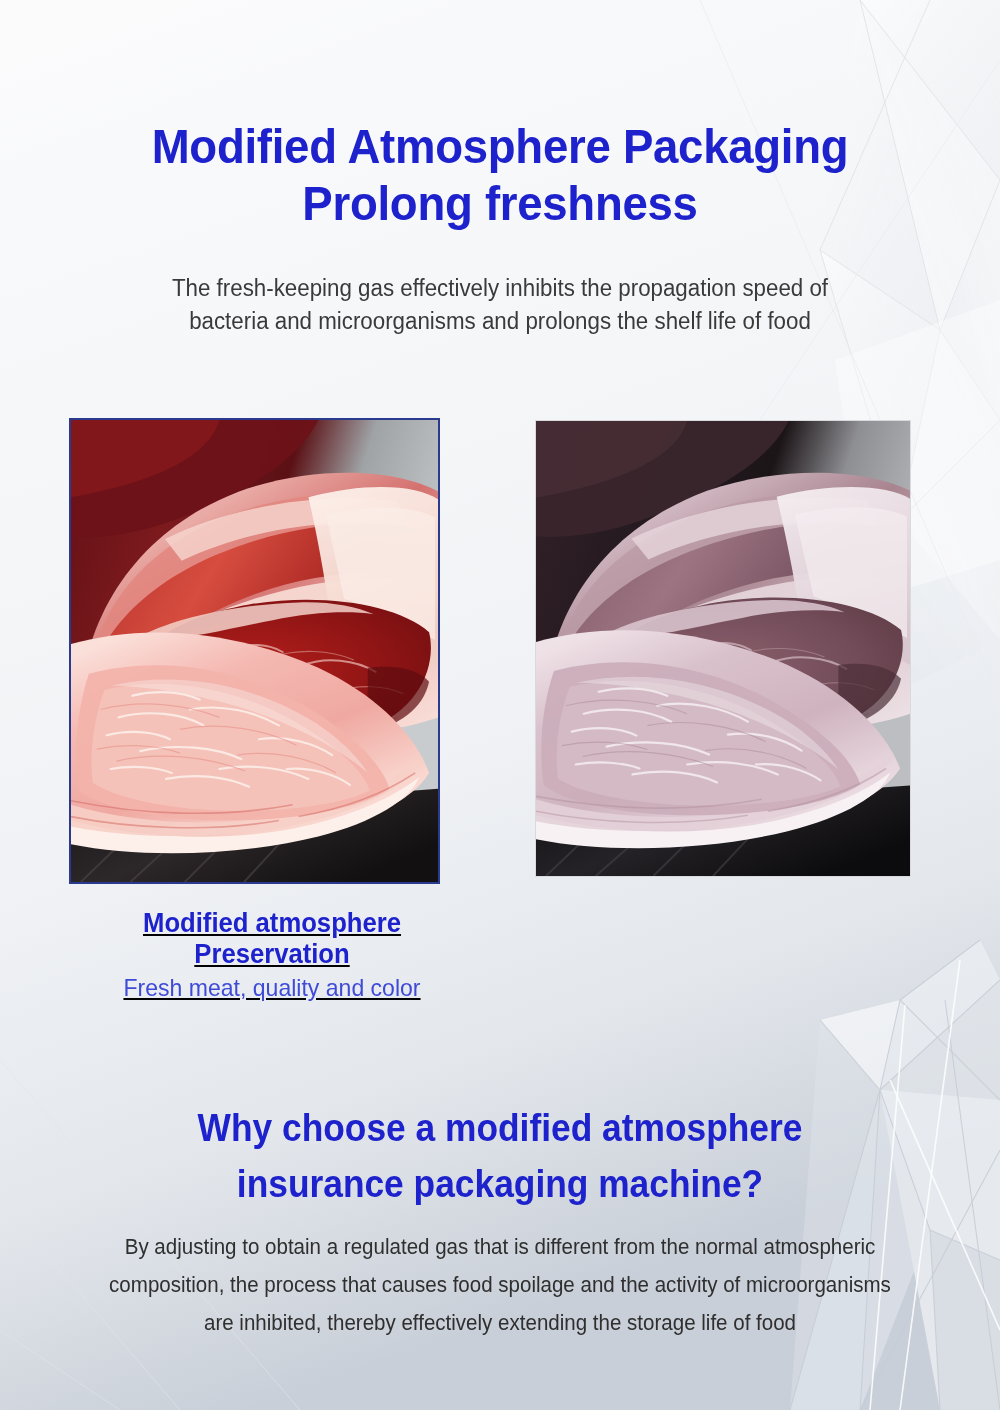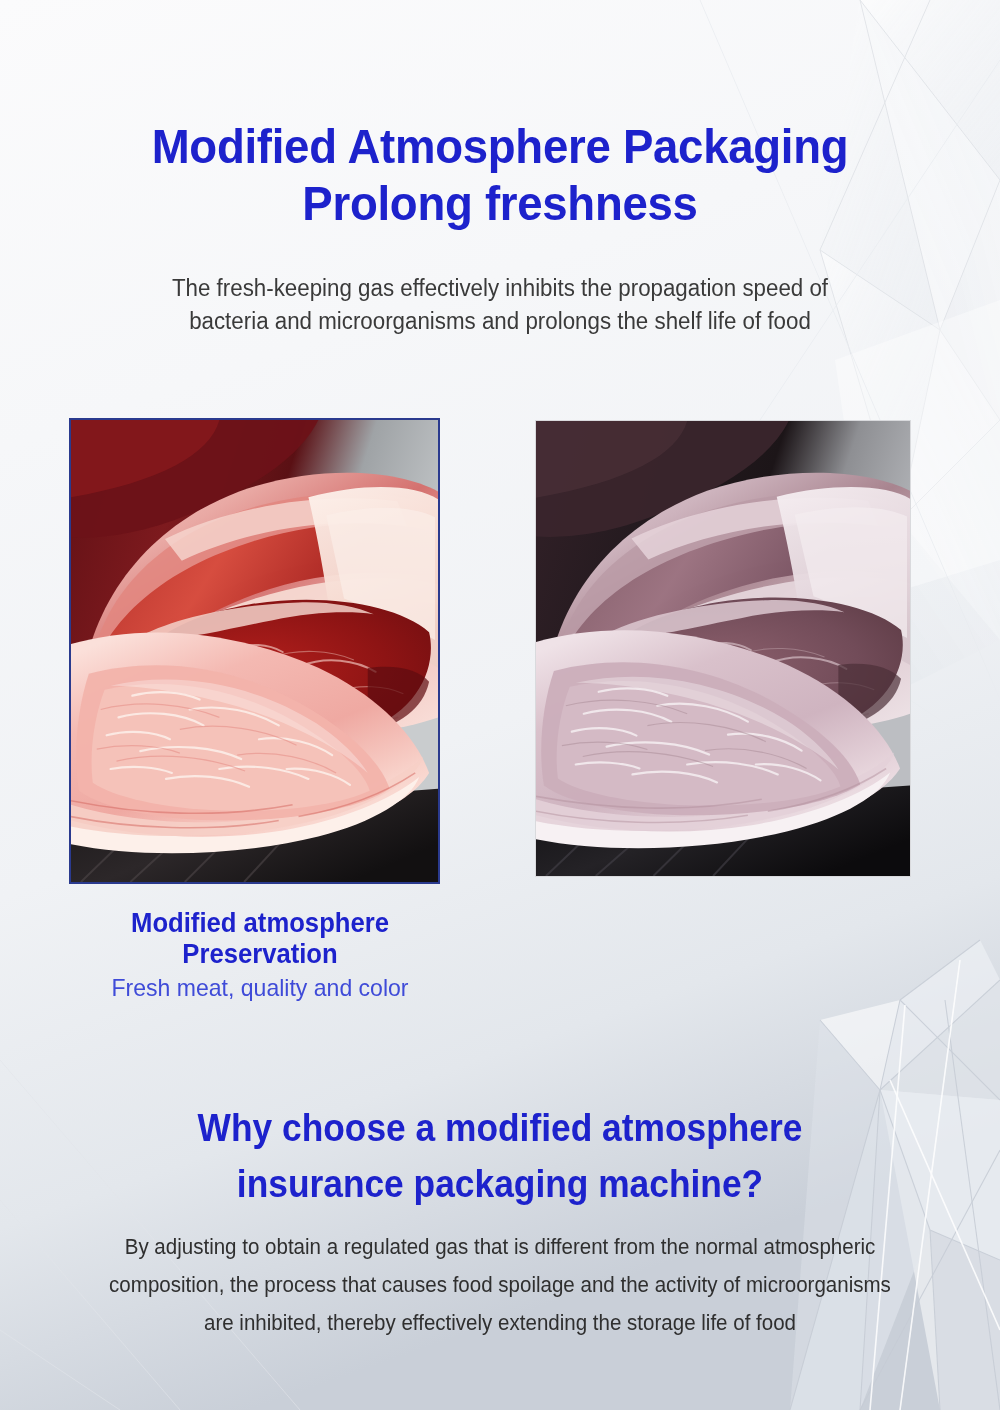--- a/index.html
+++ b/index.html
@@ -55,21 +55,21 @@
   
   .cap{position:absolute;text-align:center;}
   .cap-title{
     font-family:"Liberation Sans Narrow","Liberation Sans","DejaVu Sans Condensed",sans-serif;
     font-weight:bold;font-size:27px;line-height:31px;
     transform:scaleX(0.95);transform-origin:center top;
     white-space:pre-line;
   }
   .cap-sub{font-size:24px;line-height:30px;margin-top:3px;transform:scaleX(0.96);transform-origin:center top;}
 
-  .cap-left{left:40px;top:908px;width:440px;}
+  .cap-left{left:52px;top:908px;width:440px;text-decoration:underline;}
   .cap-left .cap-title{color:#1d22cc;}
   .cap-left .cap-sub{color:#3f4bd8;}
 
   .cap-right{left:520px;top:920px;width:410px;}
   .cap-right .cap-title{color:#7b7d80;}
   .cap-right .cap-sub{color:#a2a4a8;}
 
   
   .h2{
     position:absolute;left:0;right:0;top:1100px;

